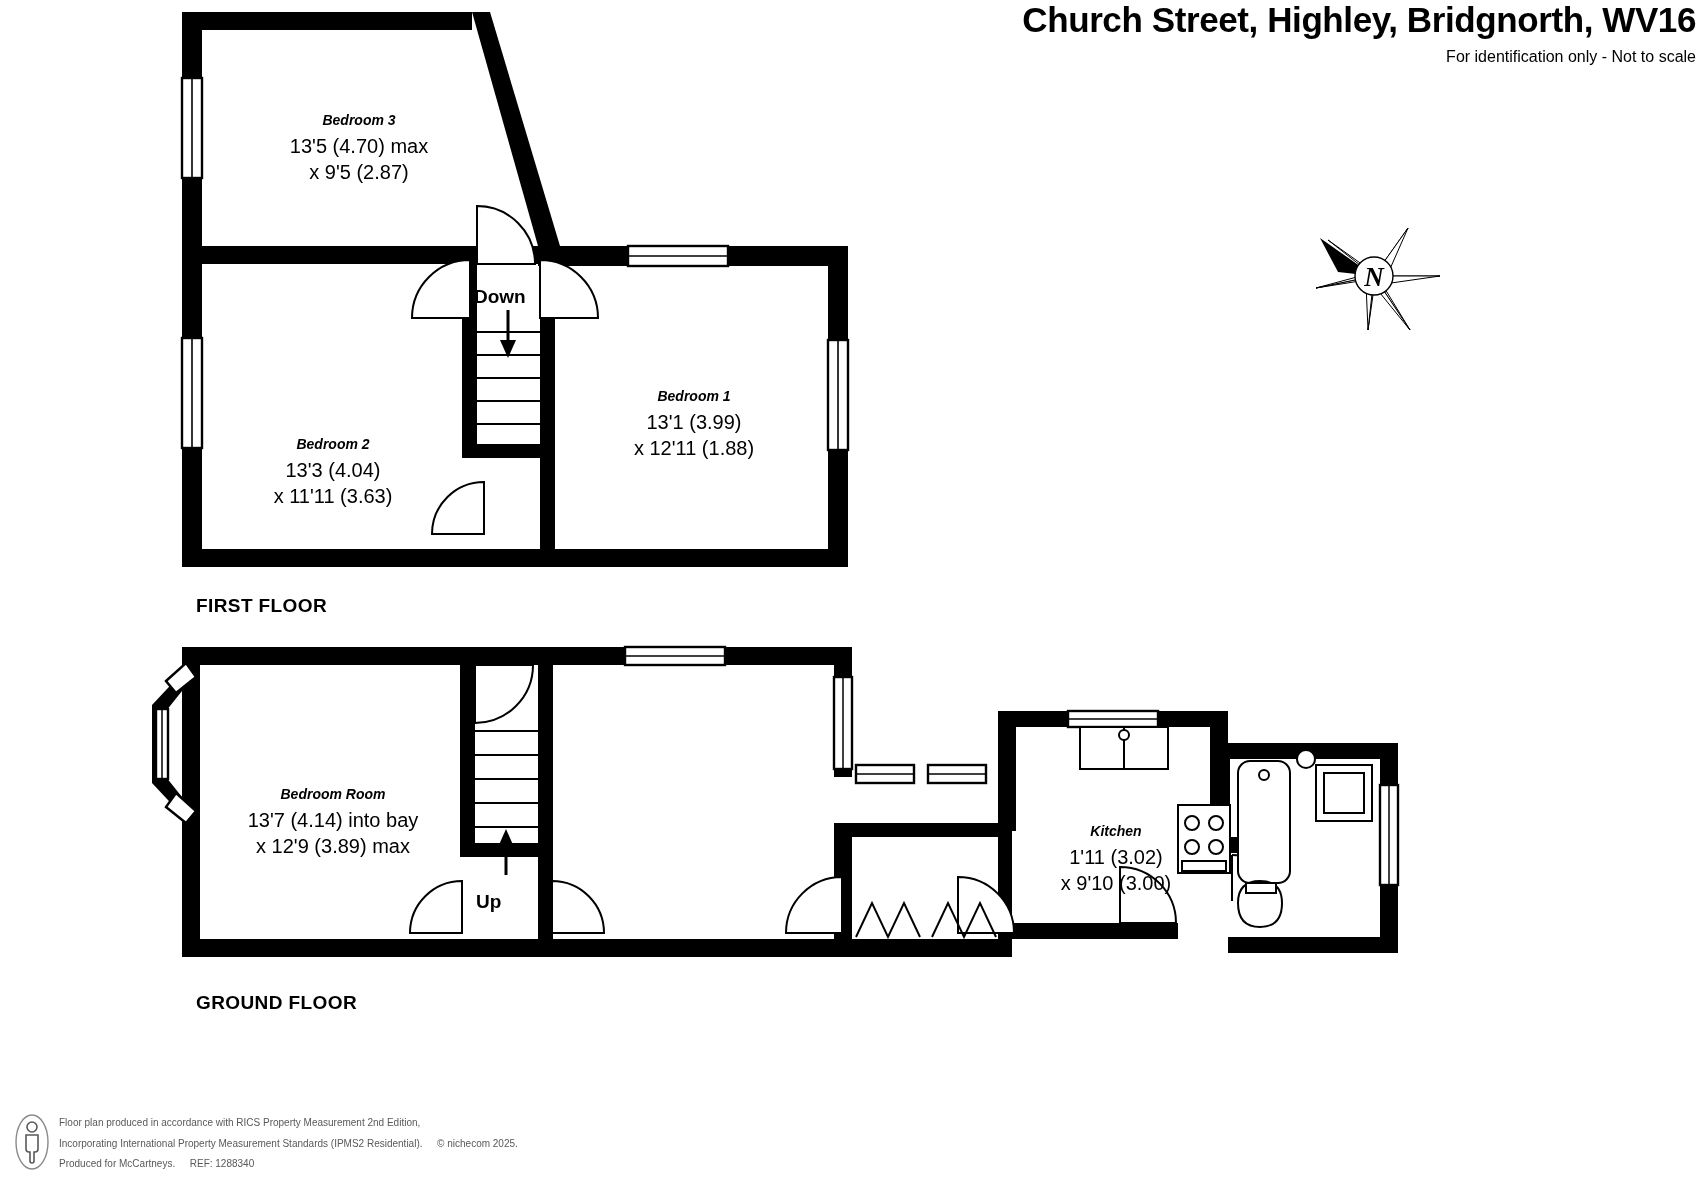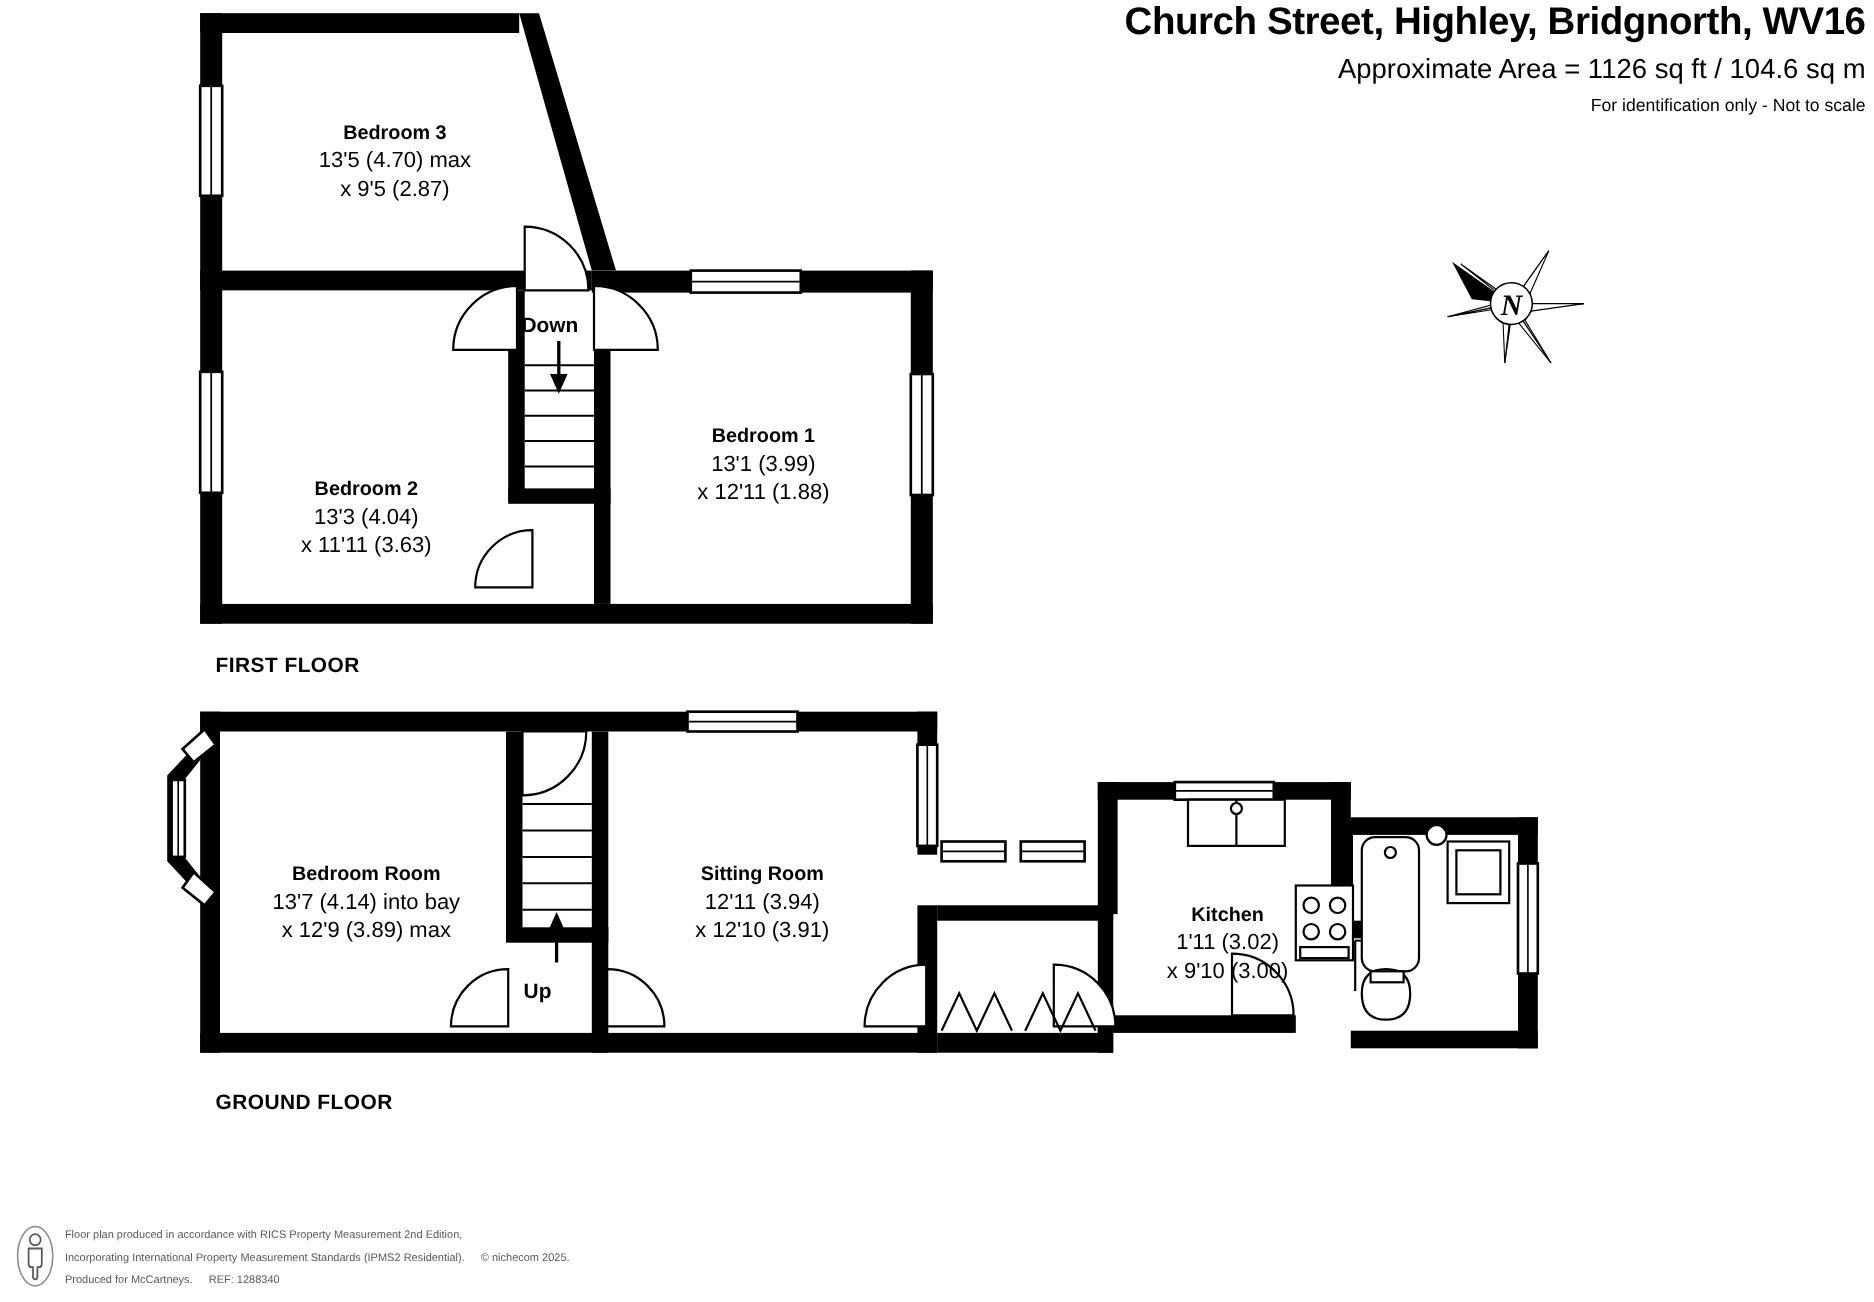--- a/index.html
+++ b/index.html
@@ -59,23 +59,24 @@
   #cap-ground { left: 196px; top: 992px; }
 
   
   .room {
     position: absolute;
     text-align: center;
     line-height: 26px;
     white-space: nowrap;
   }
   .room .rname {
-    font-size: 18px;
+    font-size: 14px;
     font-weight: bold;
     display: block;
+    font-style: italic;
   }
   .room .rdim {
     font-size: 20px;
     display: block;
   }
 
   .stair-label {
     position: absolute;
     font-size: 19px;
     font-weight: bold;
@@ -108,21 +109,20 @@
   .footer-text .gap { display:inline-block; width: 9px; }
   svg { display: block; }
 </style>
 </head>
 <body>
 
 <div class="stage">
 
   <div class="header">
     <div class="title">Church Street, Highley, Bridgnorth, WV16</div>
-    <div class="area">Approximate Area = 1126 sq ft / 104.6 sq m</div>
     <div class="disclaimer">For identification only - Not to scale</div>
   </div>
 
   <div style="position:absolute; left:1310px; top:218px; width:140px; height:120px;">
     <svg width="140" height="120" viewBox="0 0 140 120">
 
       <g fill="#ffffff" stroke="#000000" stroke-width="1">
         <polygon points="64,58 98,10 70,54"></polygon>
         <polygon points="64,58 98,10 76,60"></polygon>
         <polygon points="64,58 130,58 76,62"></polygon>
@@ -342,25 +342,20 @@
   </svg>
 
   <span class="stair-label" style="left:476px; top:891px;">Up</span>
 
   <div class="room" style="left:188px; top:781px; width:290px;">
     <span class="rname">Bedroom Room</span>
     <span class="rdim">13'7 (4.14) into bay</span>
     <span class="rdim">x 12'9 (3.89) max</span>
   </div>
 
-  <div class="room" style="left:548px; top:781px; width:290px;">
-    <span class="rname">Sitting Room</span>
-    <span class="rdim">12'11 (3.94)</span>
-    <span class="rdim">x 12'10 (3.91)</span>
-  </div>
 
   <div class="room" style="left:976px; top:818px; width:280px;">
     <span class="rname">Kitchen</span>
     <span class="rdim">1'11 (3.02)</span>
     <span class="rdim">x 9'10 (3.00)</span>
   </div>
 
   <div class="floor-caption" id="cap-ground">GROUND FLOOR</div>
 
   <div class="footer">

